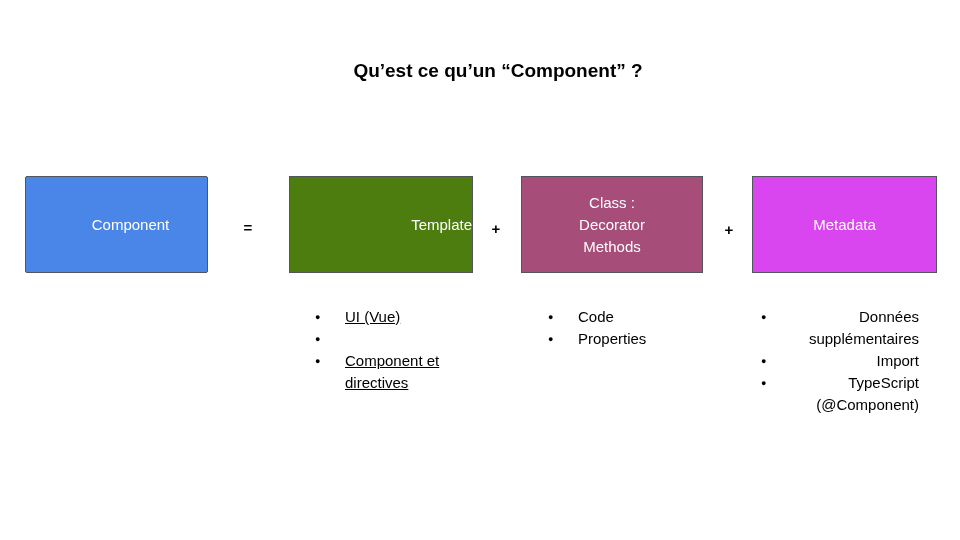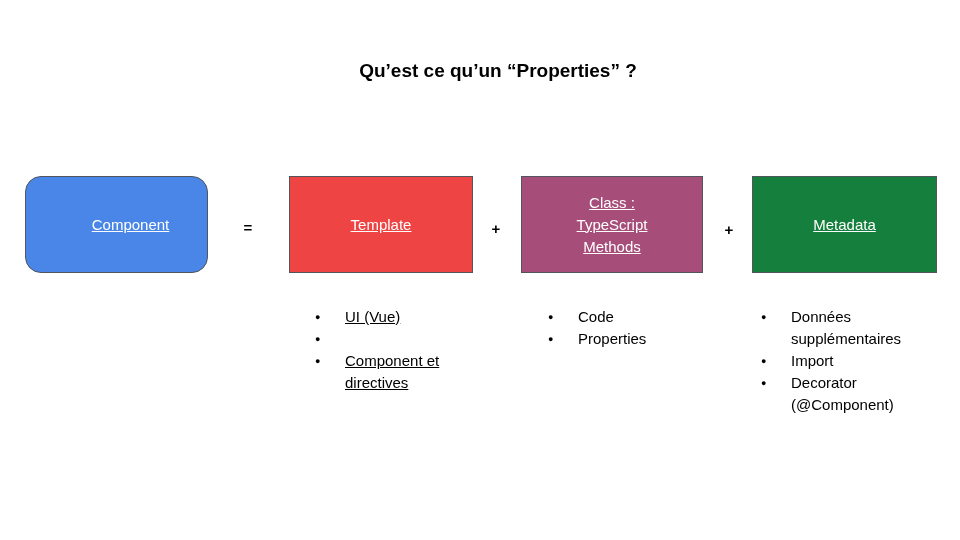--- a/index.html
+++ b/index.html
@@ -31,25 +31,25 @@
     border: 1px solid #50565c;
     display: flex;
     flex-direction: column;
     align-items: center;
     justify-content: center;
     color: #ffffff;
     font-size: 15px;
     line-height: 22px;
     text-align: center;
   }
-  .shape-component { left: 25px;  width: 183px; border-radius: 16px; padding-left: 28px; }
+  .shape-component { left: 25px;  width: 183px; border-radius: 2px; padding-left: 28px; }
   .shape-template  { left: 289px; width: 184px; }
   .shape-class     { left: 521px; width: 182px; }
   .shape-metadata  { left: 752px; width: 185px; }
-  .shape-line { display: block; text-decoration: underline; }
+  .shape-line { display: block; }
   .op {
     position: absolute;
     width: 22px;
     height: 22px;
     display: flex;
     align-items: center;
     justify-content: center;
     font-size: 15px;
     font-weight: bold;
     color: #000000;
@@ -73,50 +73,50 @@
   .bullet-item { display: flex; }
   .bullet-dot {
     flex: 0 0 30px;
     width: 30px;
     font-size: 9px;
     line-height: 22px;
   }
   .bullet-text { display: block; }
   .list-template .bullet-text { width: 106px; text-decoration: underline; }
   .list-class    .bullet-text { width: 120px; }
-  .list-metadata .bullet-text { width: 128px; }
+  .list-metadata .bullet-text { width: 128px; text-align: right; }
 </style>
 </head>
 <body>
 
 <div class="slide">
 
-  <div class="title">Qu’est ce qu’un “Properties” ?</div>
+  <div class="title">Qu’est ce qu’un “Component” ?</div>
 
   <div class="shape shape-component" style="background-color: rgb(74, 134, 232);">
     <span class="shape-line">Component</span>
   </div>
 
   <div class="op op-equals">=</div>
 
-  <div class="shape shape-template" style="background-color: #ef4444;">
+  <div class="shape shape-template" style="background-color: #4d7c0f; align-items: flex-end;">
     <span class="shape-line">Template</span>
   </div>
 
   <div class="op op-plus-1">+</div>
 
   <div class="shape shape-class" style="background-color: rgb(166, 77, 121);">
     <span class="shape-line">Class :</span>
-    <span class="shape-line">TypeScript</span>
+    <span class="shape-line">Decorator</span>
     <span class="shape-line">Methods</span>
   </div>
 
   <div class="op op-plus-2">+</div>
 
-  <div class="shape shape-metadata" style="background-color: #15803d; align-items: center;">
+  <div class="shape shape-metadata" style="background-color: #d946ef; align-items: center;">
     <span class="shape-line">Metadata</span>
   </div>
 
   <ul class="bullet-list list-template">
     <li class="bullet-item">
       <span class="bullet-dot">●</span>
       <span class="bullet-text">UI (Vue)</span>
     </li>
     <li class="bullet-item">
       <span class="bullet-dot">●</span>
@@ -142,17 +142,17 @@
     <li class="bullet-item">
       <span class="bullet-dot">●</span>
       <span class="bullet-text">Données supplémentaires</span>
     </li>
     <li class="bullet-item">
       <span class="bullet-dot">●</span>
       <span class="bullet-text">Import</span>
     </li>
     <li class="bullet-item">
       <span class="bullet-dot">●</span>
-      <span class="bullet-text">Decorator (@Component)</span>
+      <span class="bullet-text">TypeScript (@Component)</span>
     </li>
   </ul>
 
 </div>
 
 </body></html>

